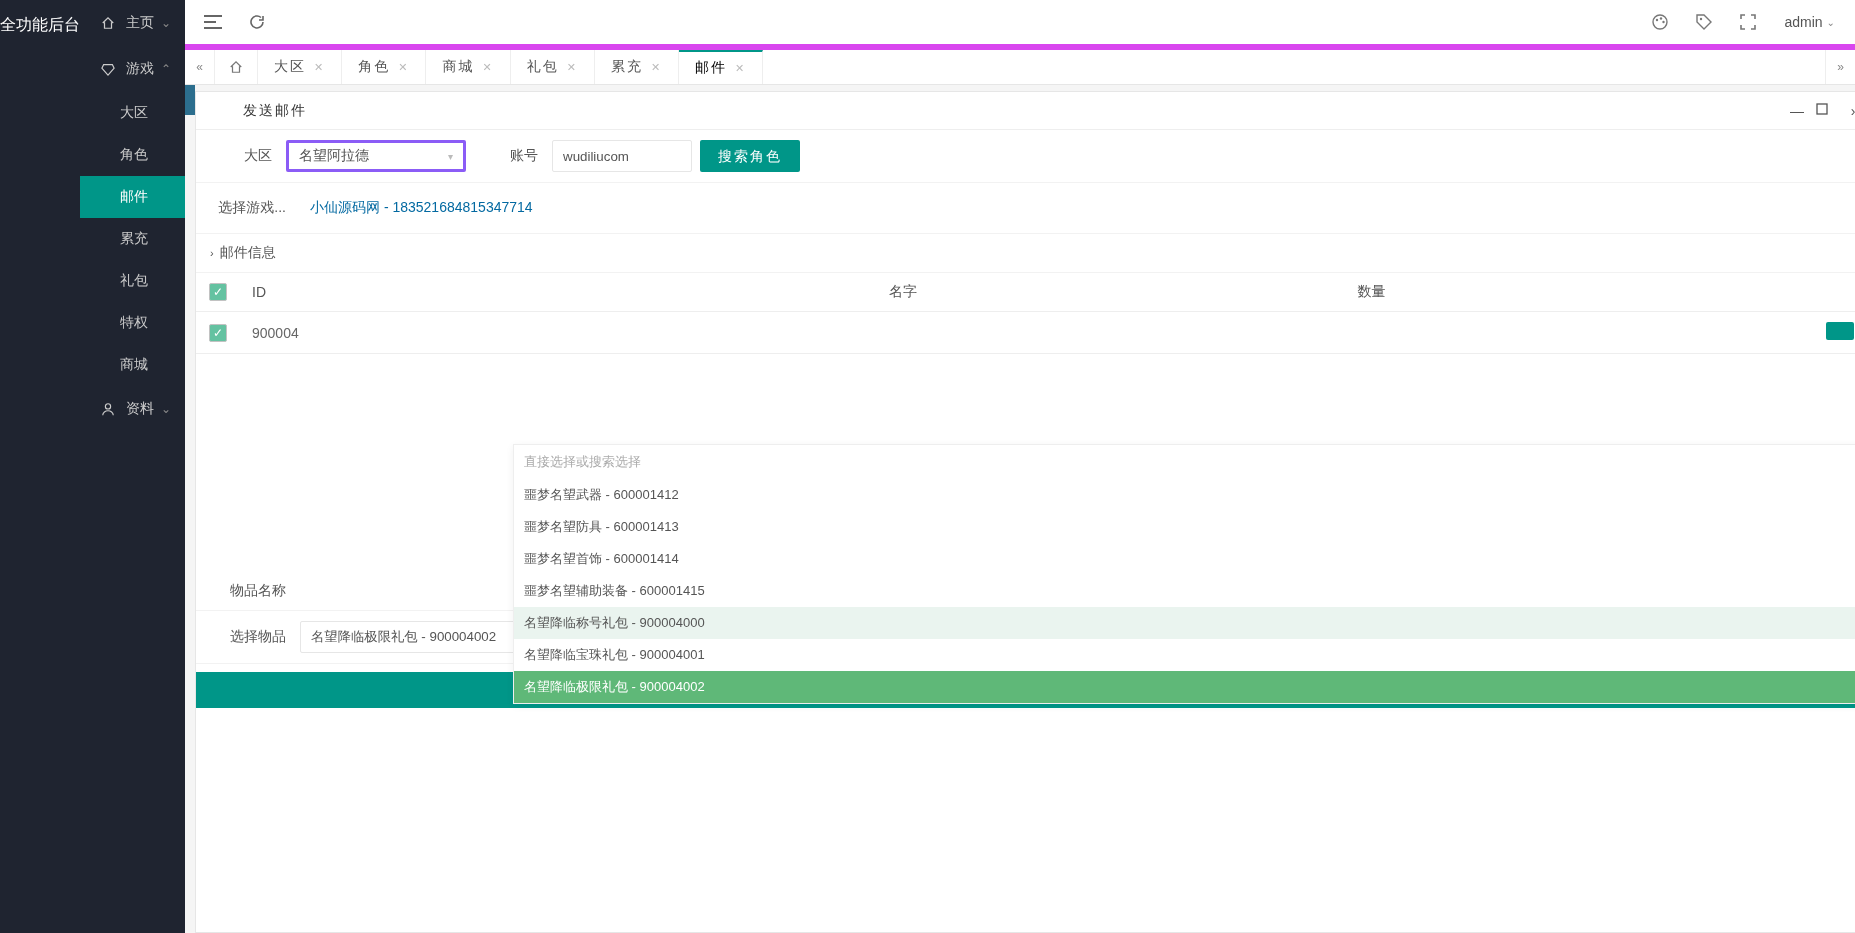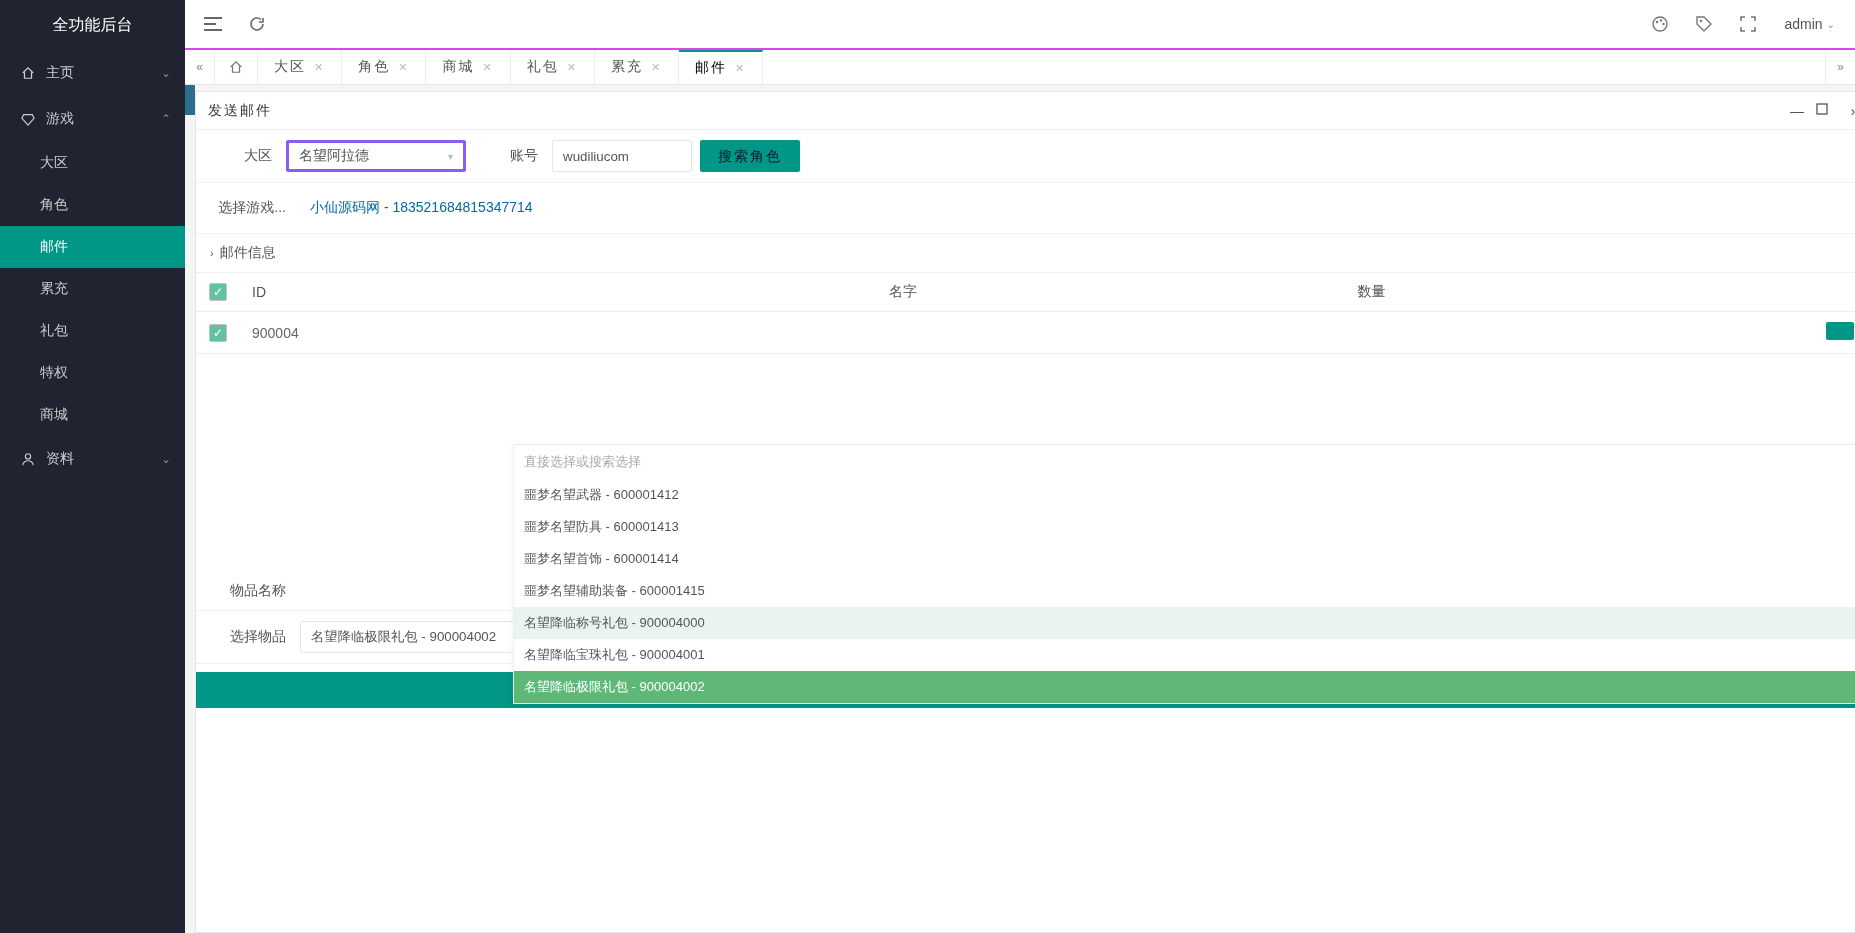--- a/index.html
+++ b/index.html
@@ -1,62 +1,62 @@
 <!DOCTYPE html>
 <html><head>
 <meta charset="utf-8">
 <style>
 * { margin: 0; padding: 0; box-sizing: border-box; }
 body { font-family: -apple-system, BlinkMacSystemFont, "Segoe UI", "PingFang SC", "Microsoft YaHei", sans-serif; font-size: 14px; color: #333; background: #fff; overflow: hidden; }
 .layout { display: flex; height: 100vh; width: 100vw; }
 
 
-.sidebar { width: 185px; background: #1f2430; color: #fff; flex-shrink: 0; display: flex; flex-direction: column; }
+.sidebar { width: 185px; background: #1f2430; color: #fff; flex-shrink: 0; display: flex; flex-direction: row; }
 .sidebar-logo { height: 50px; display: flex; align-items: center; justify-content: center; font-size: 16px; color: #fff; }
 .sidebar-menu { flex: 1; overflow-y: auto; }
 .menu-item { height: 46px; display: flex; align-items: center; padding: 0 20px; color: #ccc; cursor: pointer; position: relative; }
 .menu-item.sub { padding-left: 40px; height: 42px; font-size: 14px; }
 .menu-item.active { background: #009688; color: #fff; }
 .menu-item .icon { margin-right: 10px; width: 16px; display: inline-flex; align-items: center; justify-content: center; }
 .menu-item .arrow { position: absolute; right: 14px; font-size: 12px; color: #888; }
 
 
 .main { flex: 1; display: flex; flex-direction: column; background: #f5f5f5; min-width: 0; }
-.topbar { height: 50px; background: #fff; border-bottom: 2px solid #d946ef; display: flex; align-items: center; padding: 0 8px; }
+.topbar { height: 50px; background: #fff; border-bottom: 6px solid #d946ef; display: flex; align-items: center; padding: 0 8px; }
 .topbar-left { display: flex; align-items: center; gap: 4px; }
 .icon-btn { width: 40px; height: 40px; display: inline-flex; align-items: center; justify-content: center; cursor: pointer; color: #666; border-radius: 2px; }
 .topbar-right { margin-left: auto; display: flex; align-items: center; gap: 4px; }
 .user-btn { padding: 0 12px; cursor: pointer; color: #555; display: inline-flex; align-items: center; gap: 4px; height: 40px; }
 
 
 .tabs { height: 35px; background: #fff; border-bottom: 1px solid #e6e6e6; display: flex; align-items: stretch; position: relative; }
 .tab-nav-btn { width: 30px; display: flex; align-items: center; justify-content: center; color: #888; cursor: pointer; border-right: 1px solid #eee; font-size: 12px; }
 .tab-nav-btn.right { border-left: 1px solid #eee; border-right: none; margin-left: auto; }
 .tab { padding: 0 16px; display: flex; align-items: center; border-right: 1px solid #eee; cursor: pointer; gap: 8px; color: #555; position: relative; font-size: 14px; letter-spacing: 2px; }
 .tab.active { border-top: 2px solid #009688; color: #000; }
 .tab .close { color: #bbb; font-size: 11px; cursor: pointer; }
 .tab-home { padding: 0 14px; display: flex; align-items: center; border-right: 1px solid #eee; cursor: pointer; }
 
 
 .content { flex: 1; overflow: auto; background: #f5f5f5; position: relative; }
 .iframe-wrap { position: absolute; left: 10px; top: 6px; right: -20px; bottom: 0; background: #fff; border: 1px solid #e6e6e6; }
 .marker { position: absolute; left: 0; top: 0; width: 10px; height: 30px; background: #2c6e8e; }
 
 .panel-header { height: 38px; display: flex; align-items: center; padding: 0 12px; border-bottom: 1px solid #eee; }
-.panel-title { flex: 1; font-size: 14px; color: #333; letter-spacing: 2px; }
+.panel-title { flex: 1; font-size: 14px; color: #333; letter-spacing: 2px; margin-left: 35px; }
 .panel-tools { display: flex; gap: 10px; color: #555; }
 .panel-tools span { cursor: pointer; width: 18px; text-align: center; }
 
 .form-row { display: flex; align-items: center; padding: 10px 12px; gap: 8px; border-bottom: 1px solid #f2f2f2; }
 .form-label { width: 64px; text-align: right; color: #555; margin-right: 6px; }
 .form-label.wide { width: 78px; }
 .select-box { width: 180px; height: 32px; border: 3px solid #8b5cf6; border-radius: 2px; display: flex; align-items: center; padding: 0 10px; color: #555; position: relative; cursor: pointer; background: #fff; }
 .select-box .drop { margin-left: auto; color: #bbb; font-size: 10px; }
 .text-input { width: 140px; height: 32px; border: 1px solid #e6e6e6; border-radius: 2px; padding: 0 10px; color: #555; outline: none; background: #fff; }
-.btn-primary { height: 32px; padding: 8px 18px; background: #009688; color: #0f172a; border: none; border-radius: 2px; cursor: pointer; letter-spacing: 2px; font-size: 14px; }
+.btn-primary { height: 32px; padding: 8px 18px; background: #009688; color: #ffffff; border: none; border-radius: 2px; cursor: pointer; letter-spacing: 2px; font-size: 14px; }
 .static-value { color: #0369a1; padding: 6px 10px; }
 
 .collapse-row { padding: 10px 14px; border-bottom: 1px solid #f2f2f2; color: #555; cursor: pointer; display: flex; align-items: center; gap: 6px; }
 
 
 .table { width: 100%; border-collapse: collapse; }
 .table th, .table td { border-bottom: 1px solid #eee; padding: 10px 12px; text-align: left; font-weight: normal; color: #666; }
 .table th { color: #555; }
 .checkbox { width: 18px; height: 18px; border: 1px solid #c2c2c2; display: inline-flex; align-items: center; justify-content: center; background: #64c2a1; color: #fff; font-size: 12px; border-radius: 2px; cursor: pointer; }
 .col-check { width: 44px; text-align: center !important; }

